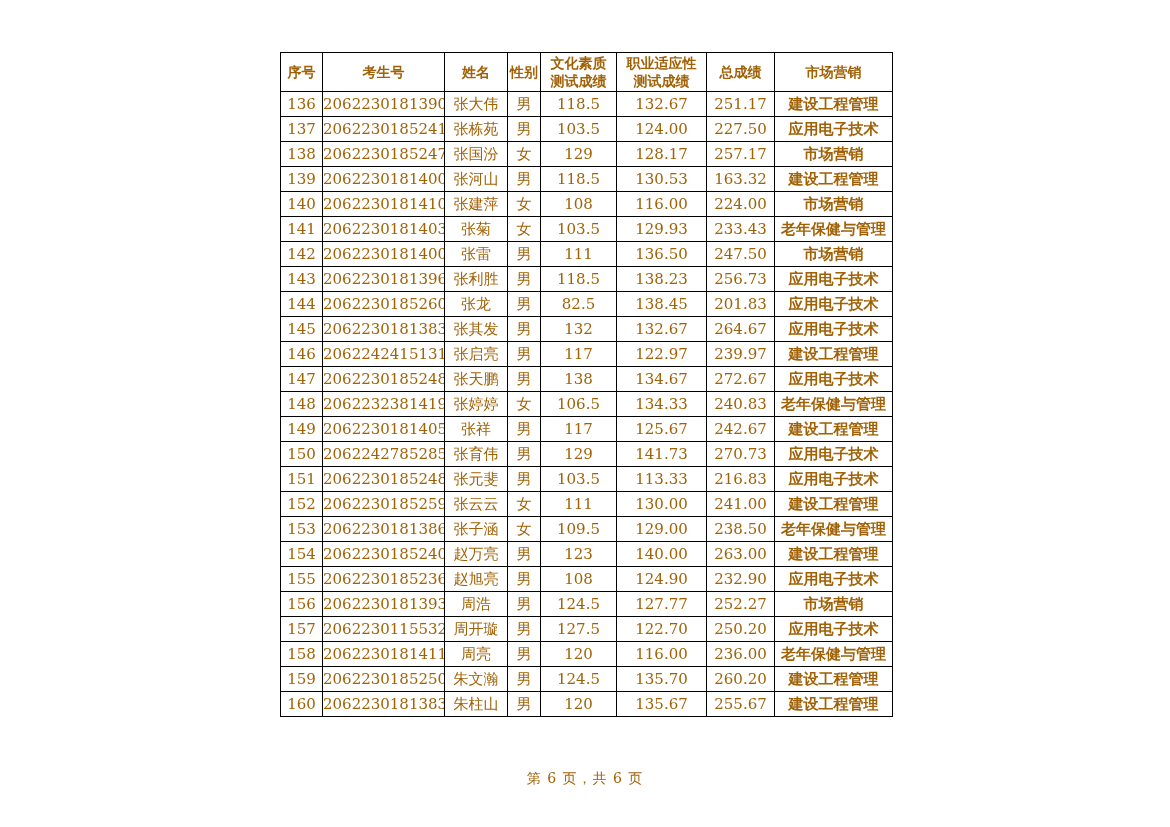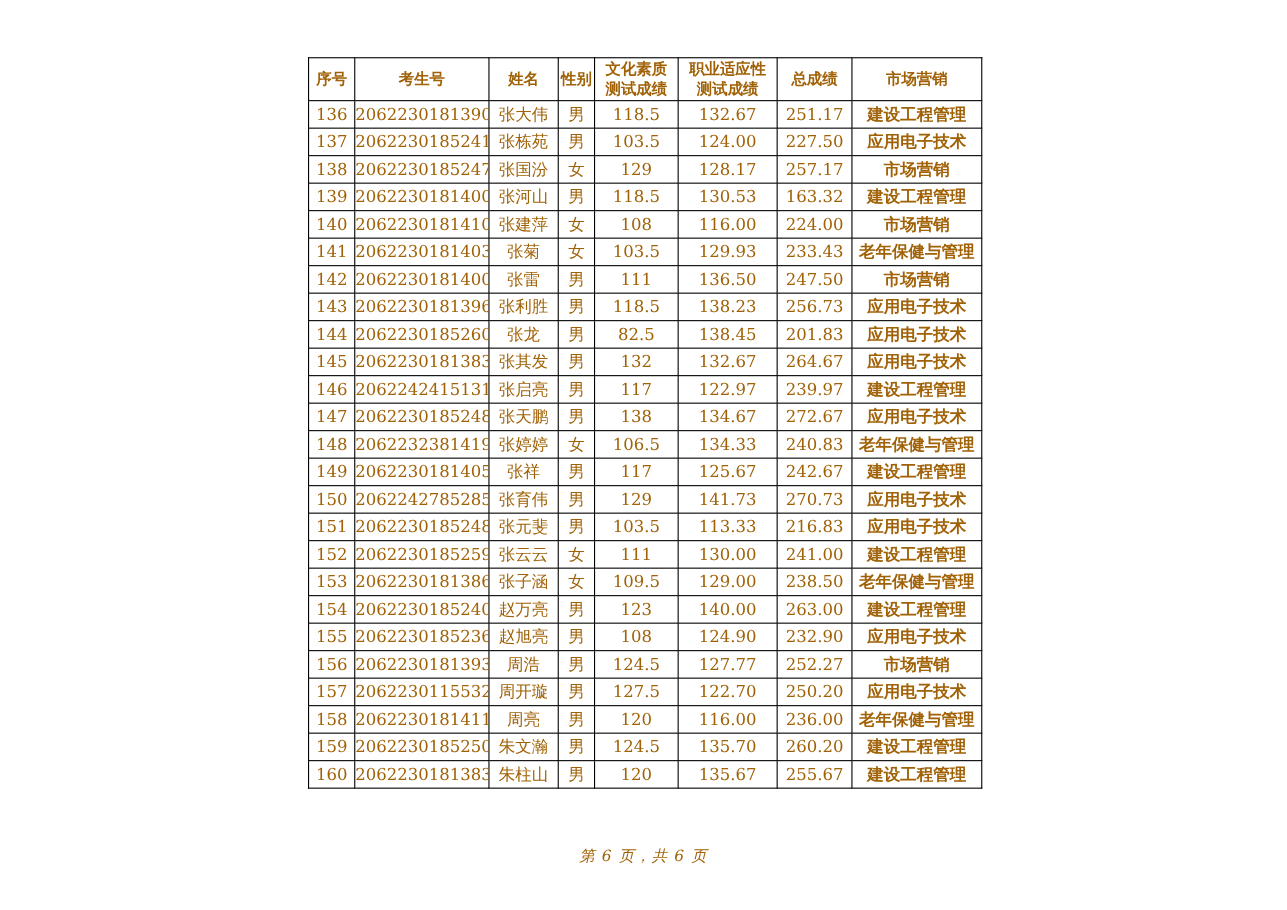--- a/index.html
+++ b/index.html
@@ -52,21 +52,20 @@
     font-weight: bold;
   }
   .footer {
     position: absolute;
     left: 0;
     top: 770px;
     width: 100%;
     text-align: center;
     font-size: 14px;
     letter-spacing: 1px;
-    font-style: italic;
   }
 </style>
 </head>
 <body>
 
 <div class="page">
 
   <div class="table-wrap">
     <table class="score-table">
       <colgroup>

